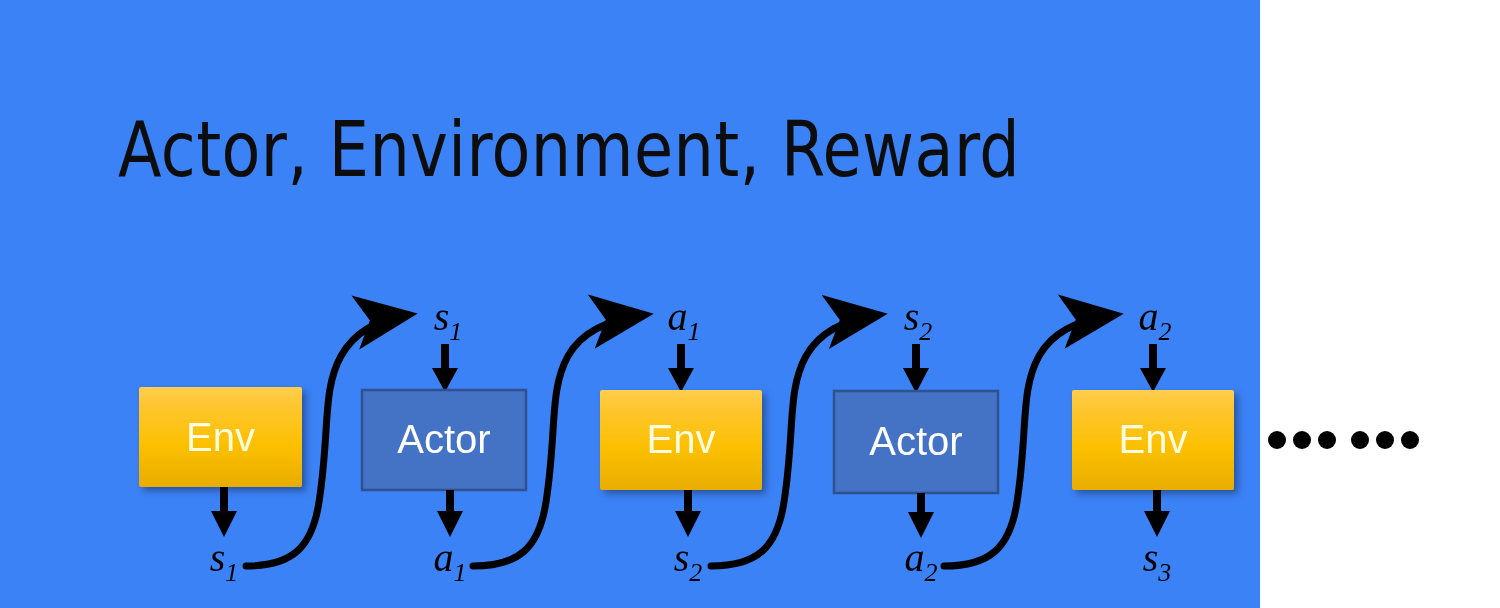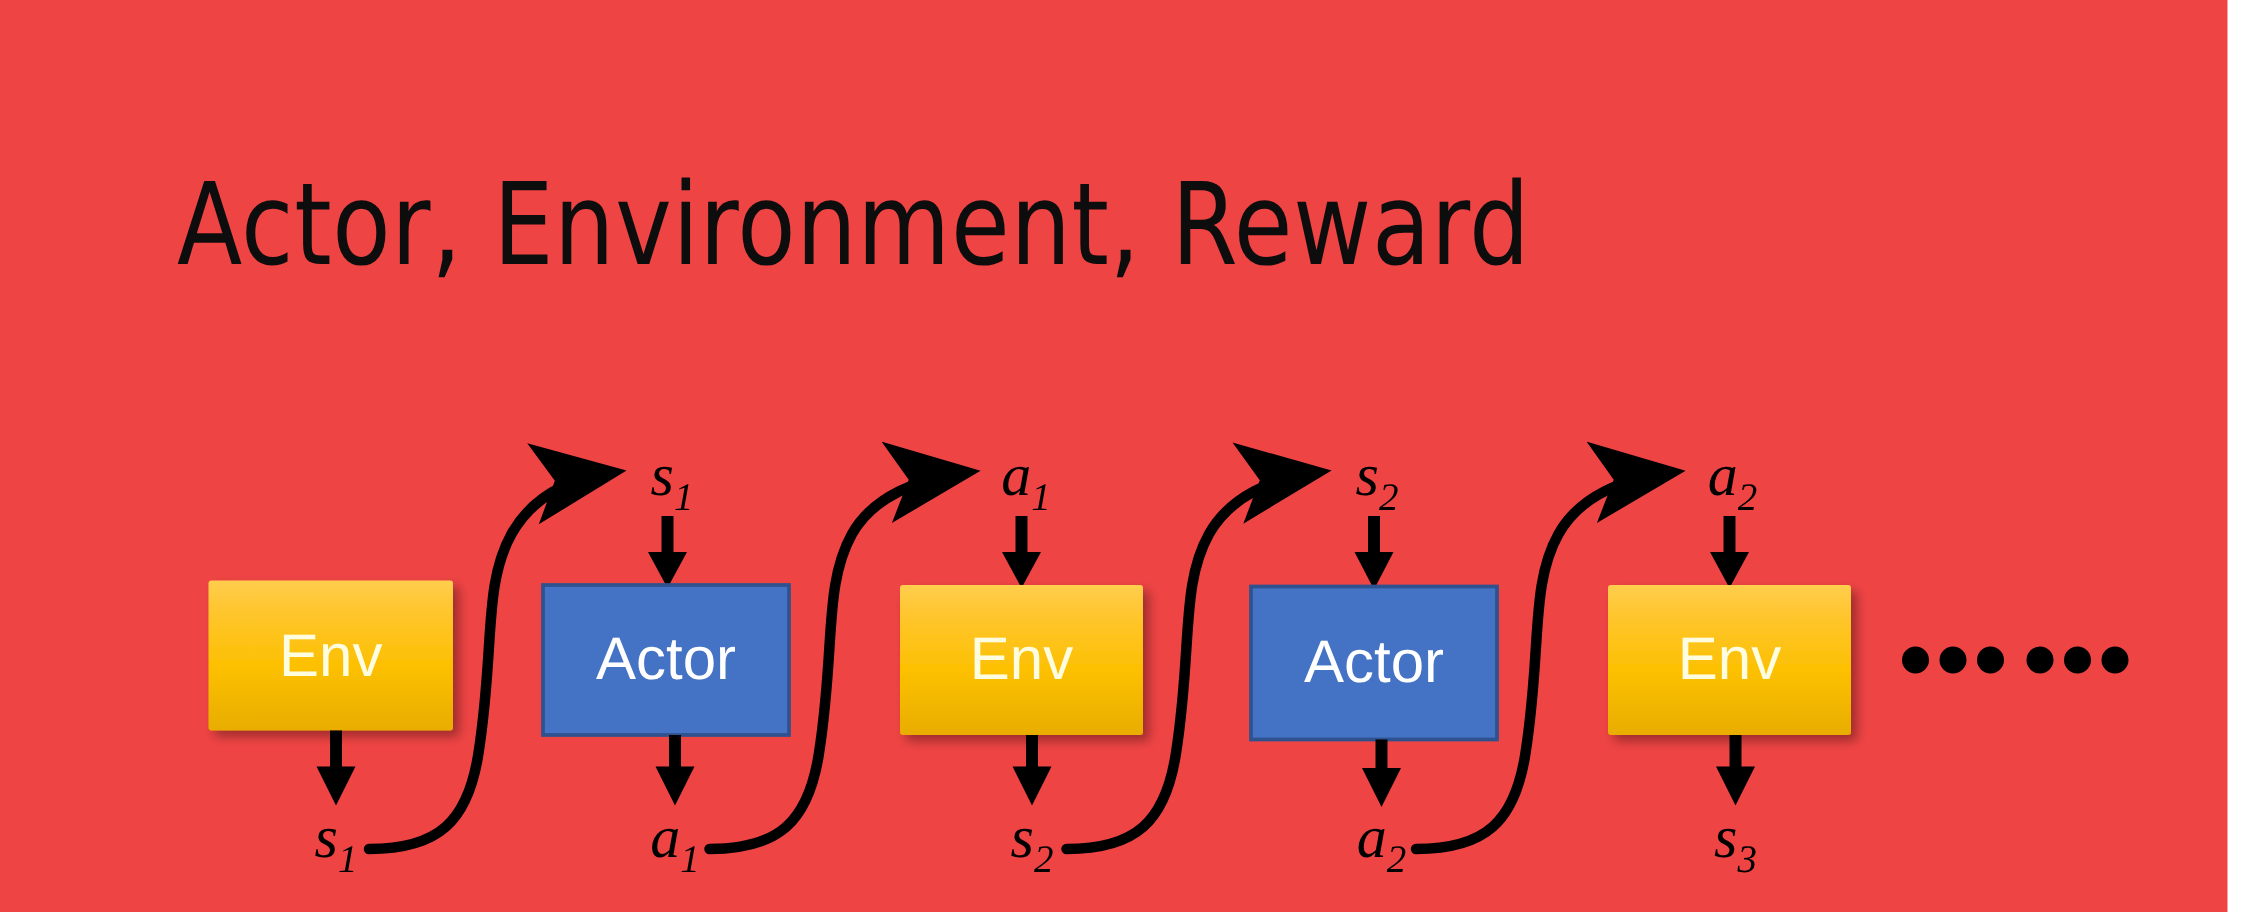--- a/index.html
+++ b/index.html
@@ -10,23 +10,23 @@
   body {
     width: 1500px;
     height: 608px;
     overflow: hidden;
     font-family: "Liberation Sans", sans-serif;
     position: relative;
   }
   #slide {
     position: absolute;
     left: 0; top: 0;
-    width: 1485px;
+    width: 1260px;
     height: 608px;
-    background: #ef4444;
+    background: #3b82f6;
   }
   #slide-title {
     position: absolute;
     left: 118px;
     top: 112px;
     font-family: "DejaVu Sans Condensed", "Liberation Sans", sans-serif;
     font-weight: 300;
     font-size: 76px;
     letter-spacing: 0.5px;
     color: #0d0d0d;

